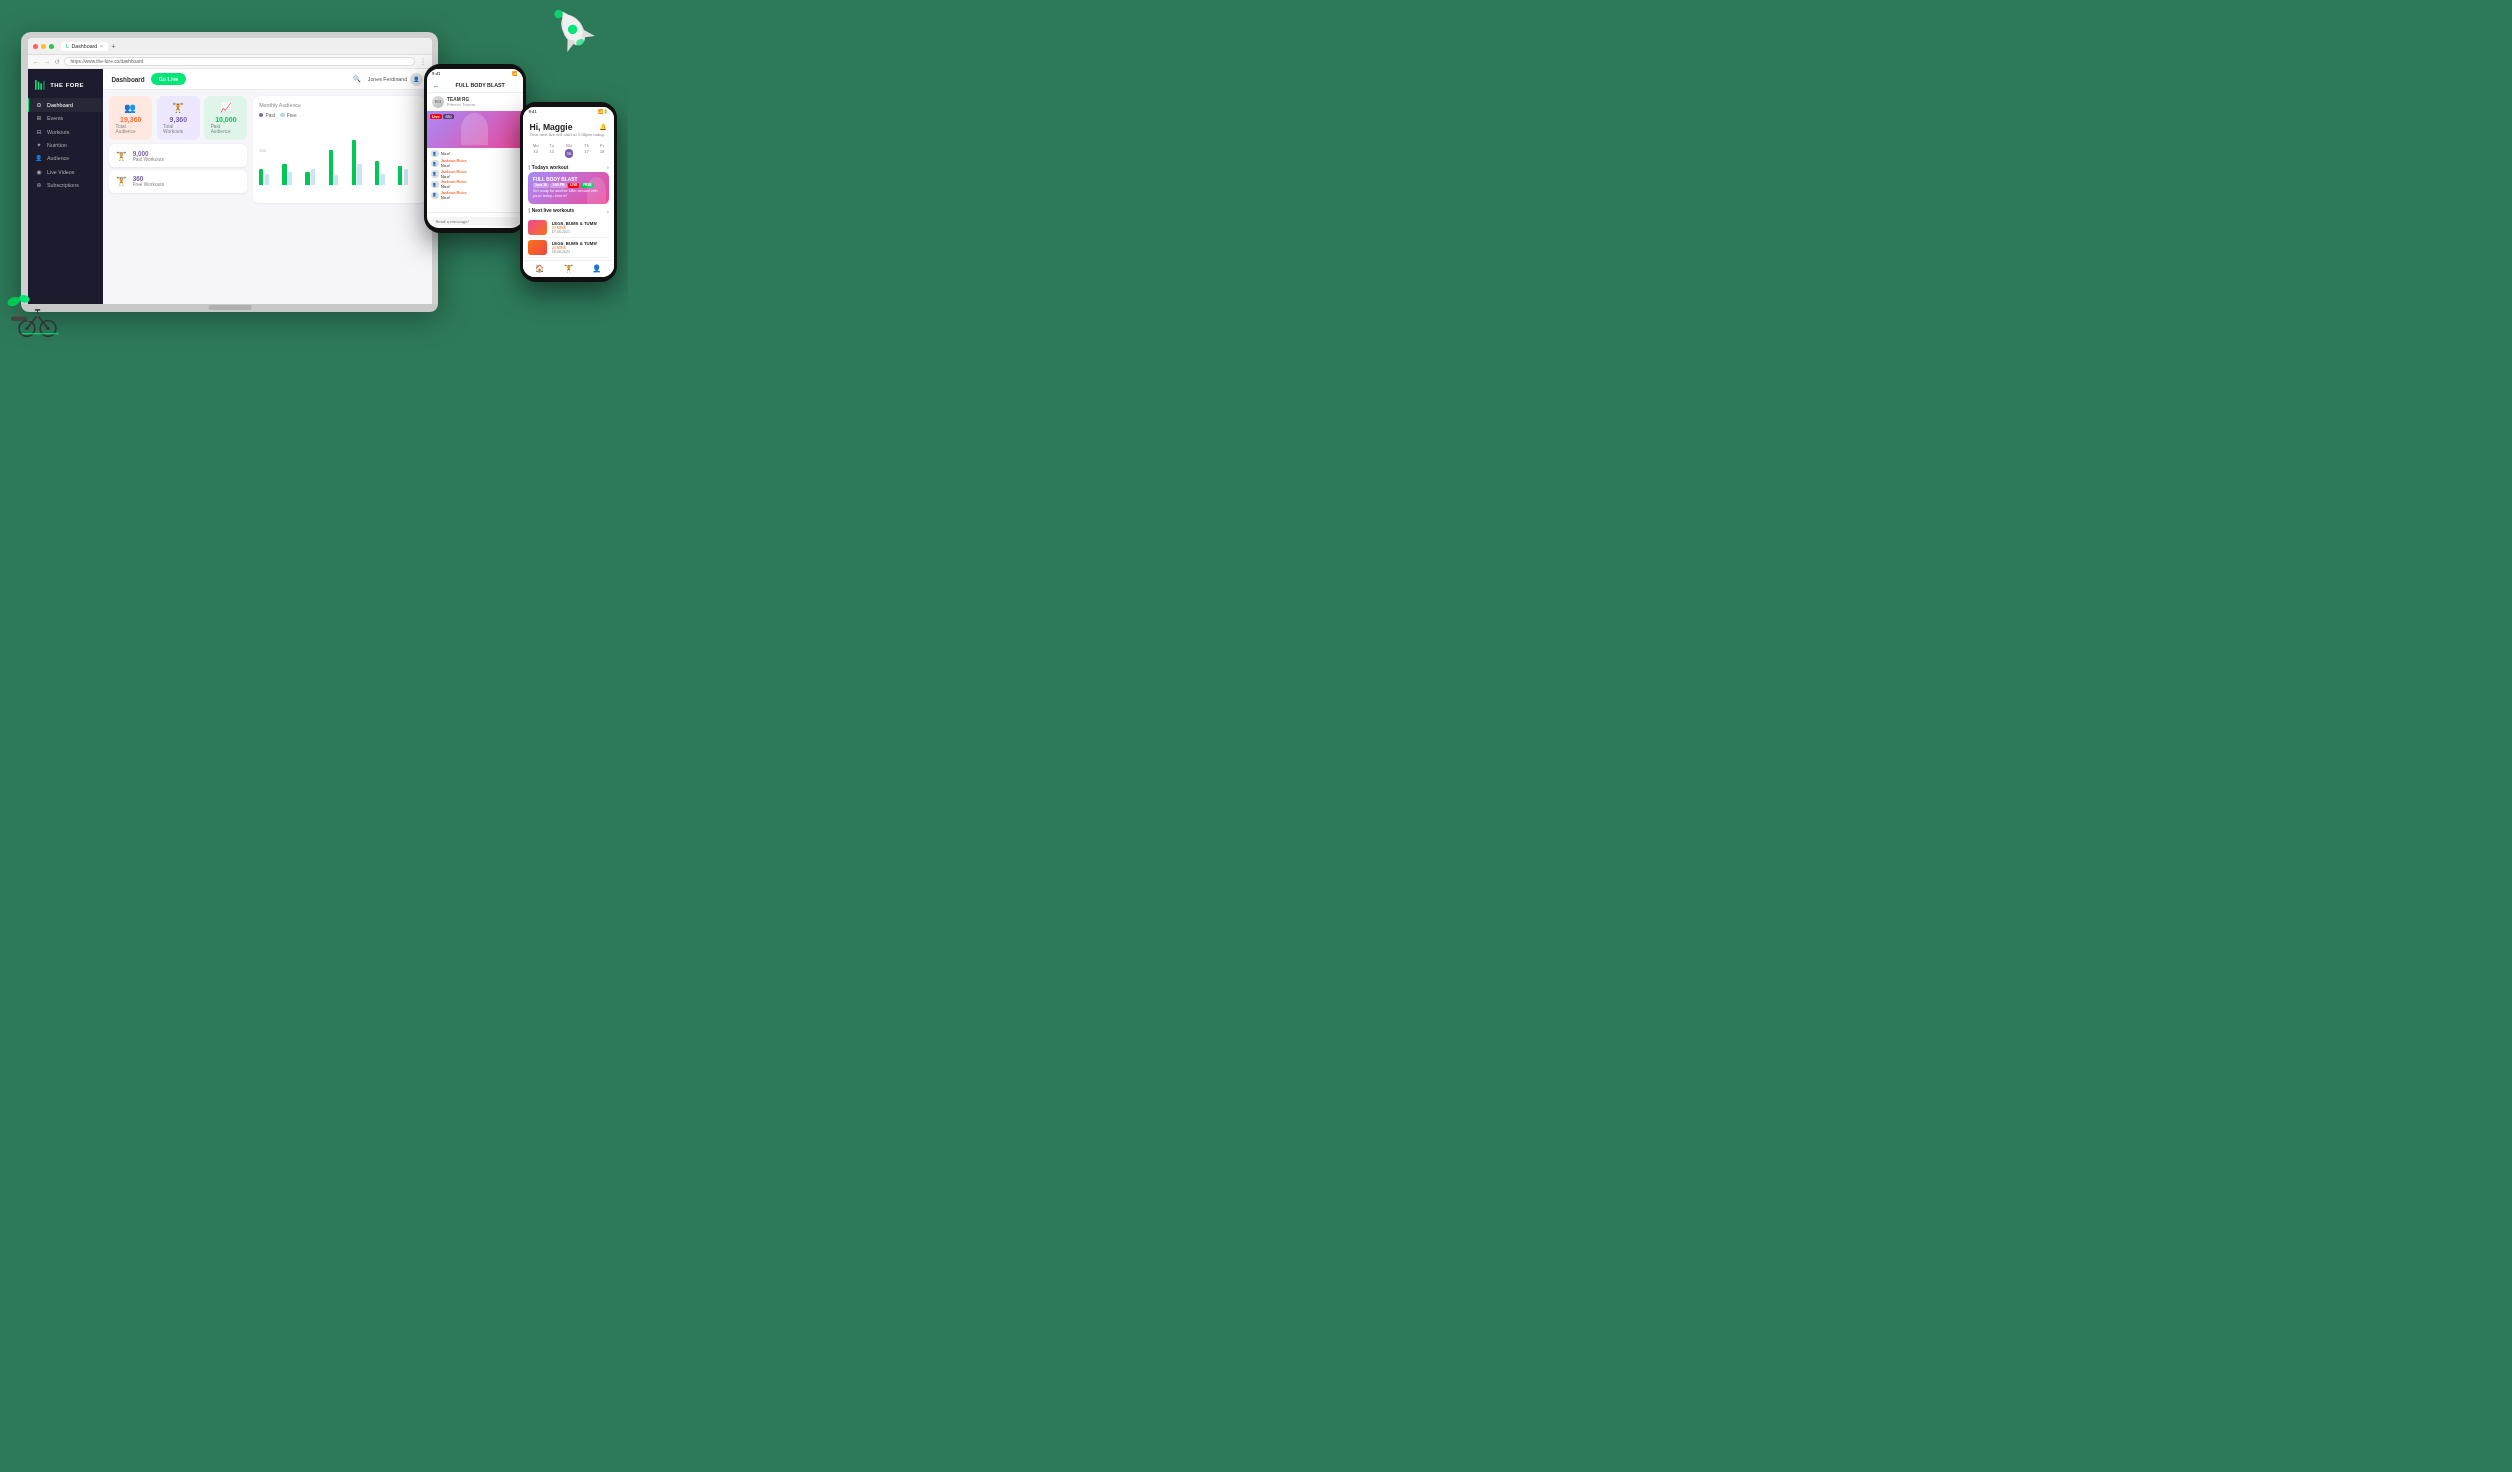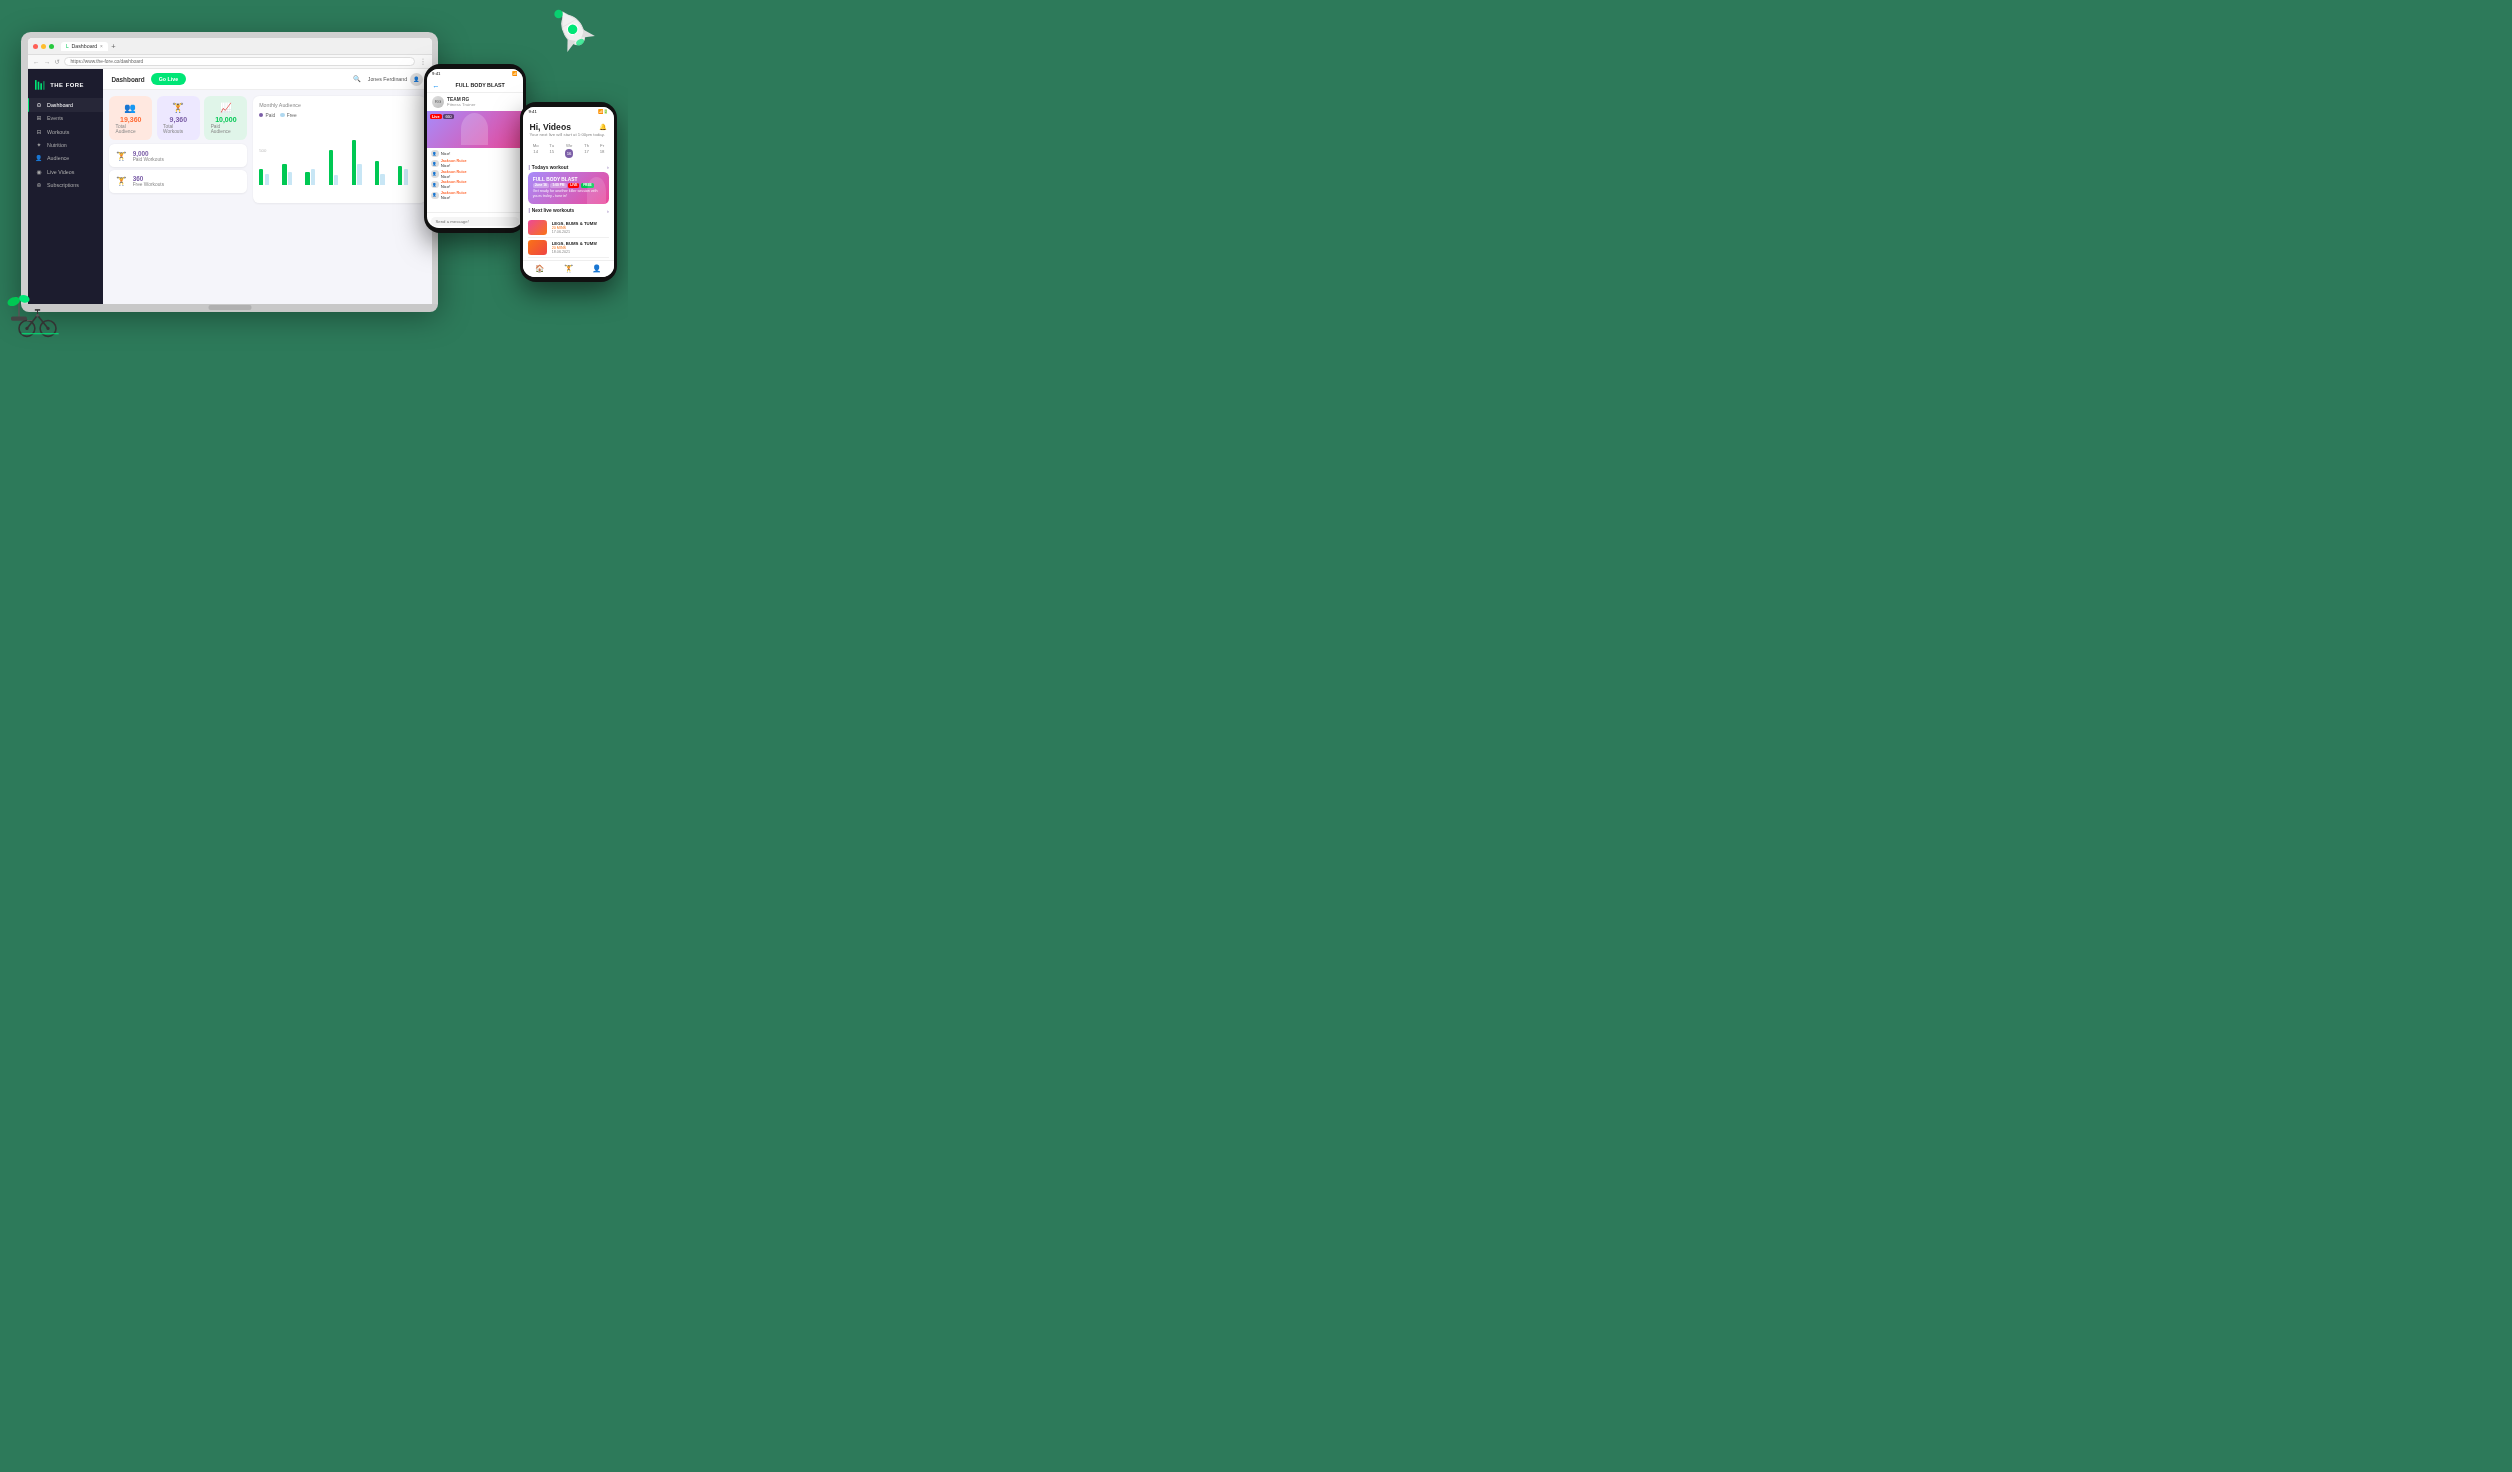--- a/index.html
+++ b/index.html
@@ -824,21 +824,21 @@
     <div class="phone2-screen">
 
       <div class="p2-status">
         <span>9:41</span>
         <span>📶🔋</span>
       </div>
 
       <div class="p2-greeting-wrapper">
         <div class="p2-greeting-section">
           <span class="bell-icon">🔔</span>
-          <div class="p2-hi">Hi, Videos</div>
+          <div class="p2-hi">Hi, Maggie</div>
           <div class="p2-sub">Your next live will start at 1:00pm today.</div>
         </div>
       </div>
 
       <div class="calendar-row">
         <div class="cal-day">
           <span>Mo</span>
           <span class="cal-num">14</span>
         </div>
         <div class="cal-day">

